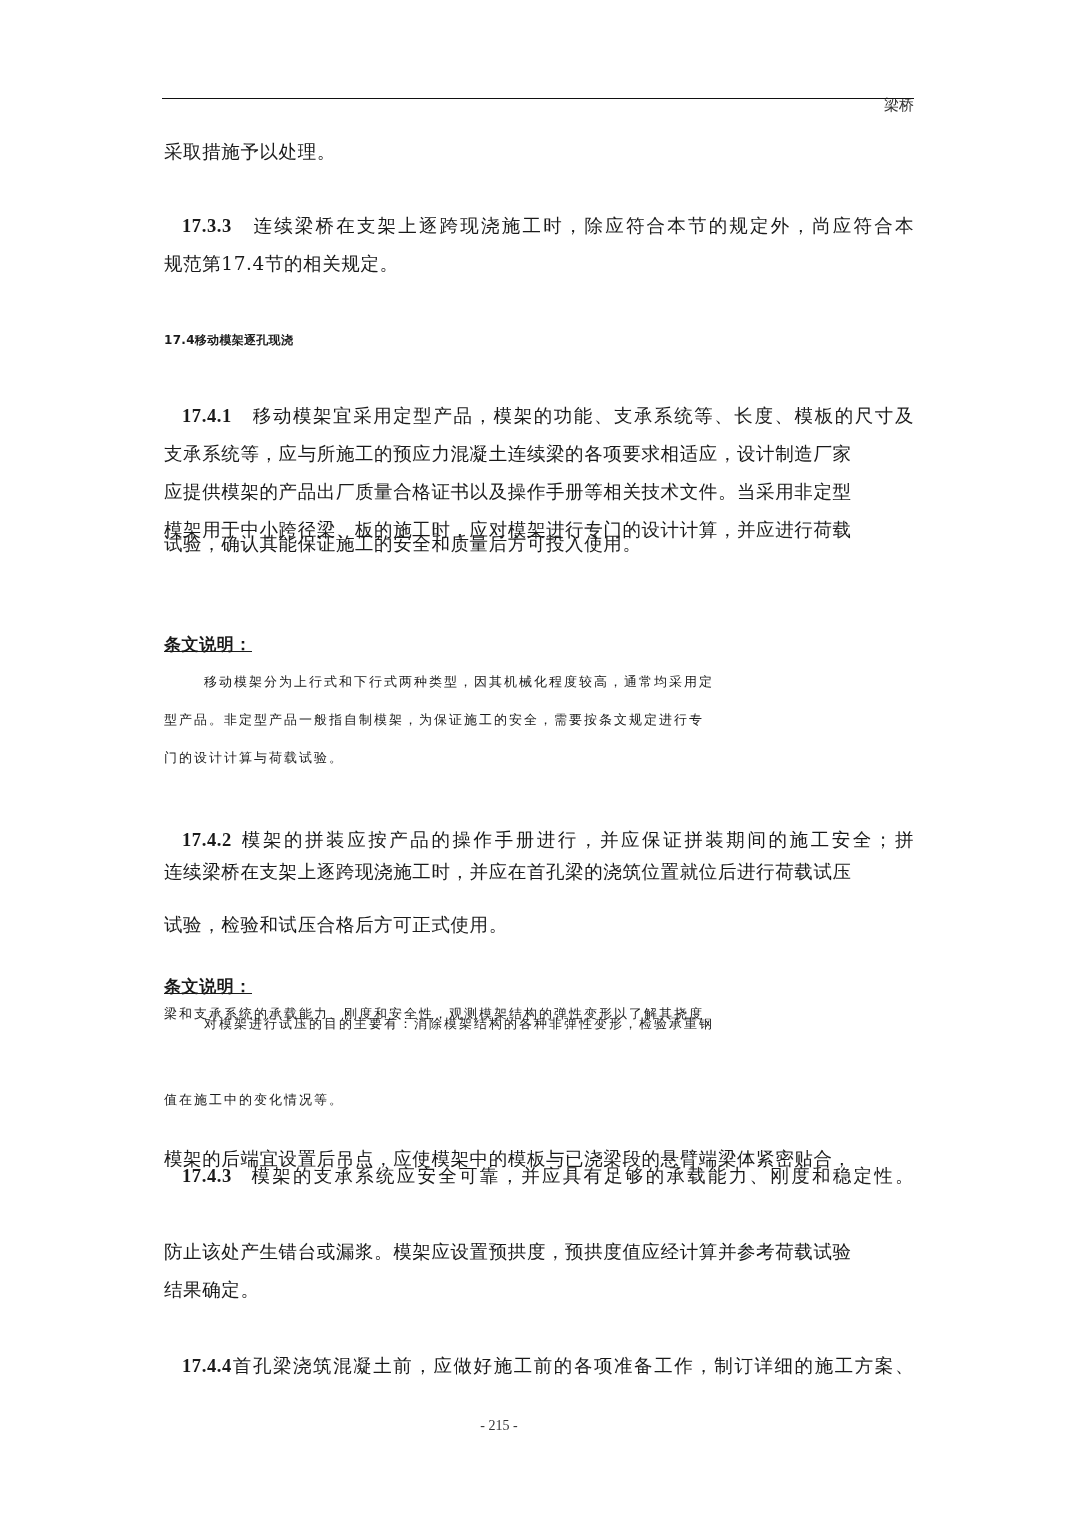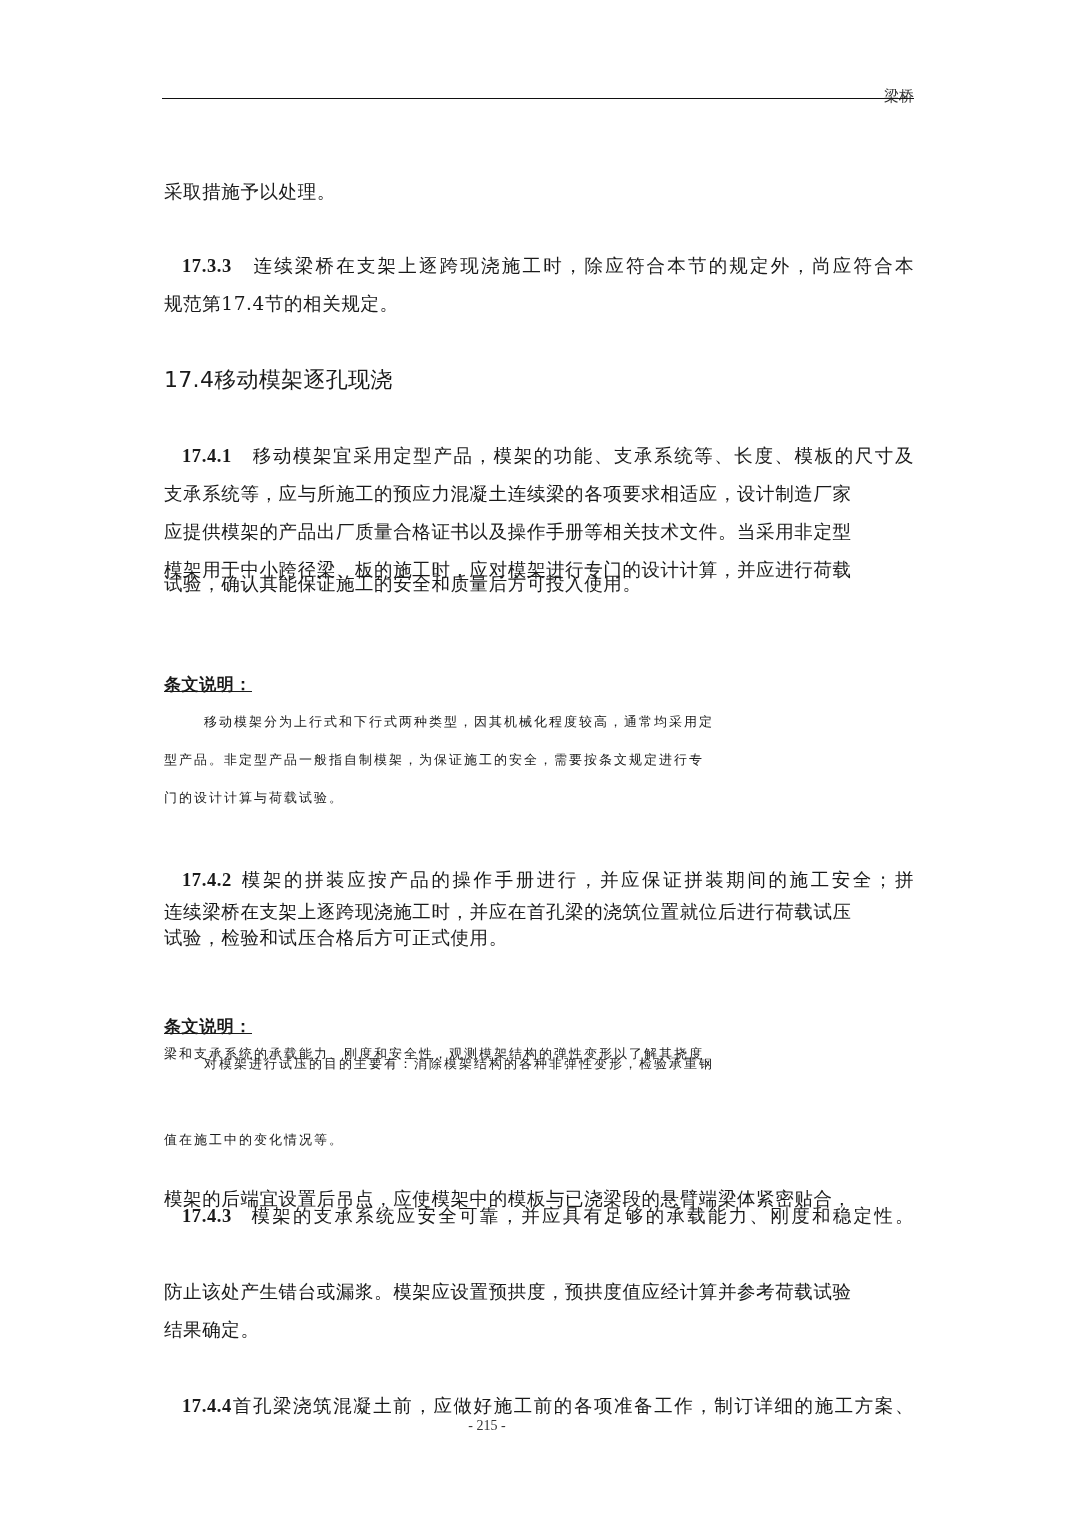--- a/index.html
+++ b/index.html
@@ -1,27 +1,27 @@
 <!DOCTYPE html>
 <html><head>
 <meta charset="utf-8">
 <style>
   html, body { margin:0; padding:0; background:#ffffff; }
   body { width:1074px; height:1520px; position:relative; overflow:hidden;
          font-family:"DejaVu Serif", "Liberation Serif", serif; color:#1a1a1a; }
-  .header-title { position:absolute; right:160px; top:87px; font-size:15px; color:#333;margin-left:8px; }
+  .header-title { position:absolute; right:160px; top:96px; font-size:15px; color:#333;margin-left:8px; }
   .header-rule { position:absolute; left:162px; right:160px; top:98px; height:0; border-top:1.5px solid #111; }
   .page { position:absolute; left:164px; width:750px; }
-  .line { position:absolute; left:0; white-space:nowrap; font-size:18.5px; letter-spacing:0.6px; line-height:24px;margin-top:40px; }
+  .line { position:absolute; left:0; white-space:nowrap; font-size:18.5px; letter-spacing:0.6px; line-height:24px; }
   .just { text-align:justify; text-align-last:justify; width:750px; white-space:normal; }
   .num { font-family:"Liberation Serif", serif; font-weight:bold; }
-  .sec-title { font-family:"DejaVu Sans", sans-serif; font-weight:normal; font-size:22px; letter-spacing:0.3px; }
+  .sec-title { font-family:"DejaVu Sans", sans-serif; font-weight:bold; font-size:12px; letter-spacing:0.3px; }
   .note-label { font-weight:bold; font-size:17px;text-decoration:underline; }
   .note { font-size:13px; letter-spacing:2px; }
-  .footer { position:absolute; top:1418px; left:4px; width:966px; text-align:center;
+  .footer { position:absolute; top:1418px; left:16px; width:966px; text-align:center;
             font-family:"Liberation Serif", serif; font-size:14px; color:#333; }
 </style>
 </head>
 <body>
 
 <div class="header-title">梁桥</div>
 <div class="header-rule"></div>
 
 <div class="page">
   <div class="line" style="top:140px">采取措施予以处理。</div>
@@ -43,21 +43,21 @@
 
   <div class="line note-label" style="top:632px">条文说明：</div>
   <div class="line note" style="top:670px;left:40px">移动模架分为上行式和下行式两种类型，因其机械化程度较高，通常均采用定</div>
   <div class="line note" style="top:708px">型产品。非定型产品一般指自制模架，为保证施工的安全，需要按条文规定进行专</div>
   <div class="line note" style="top:746px">门的设计计算与荷载试验。</div>
 
   <div class="line just" style="top:828px">
     <span style="display:inline-block;width:18px"></span><span class="num">17.4.2</span><span style="display:inline-block;width:8px"></span><span>模架的拼装应按产品的操作手册进行，并应保证拼装期间的施工安全；拼</span>
   </div>
   <div class="line" style="top:860px">连续梁桥在支架上逐跨现浇施工时，并应在首孔梁的浇筑位置就位后进行荷载试压</div>
-  <div class="line" style="top:886px">试验，检验和试压合格后方可正式使用。</div>
+  <div class="line" style="top:913px">试验，检验和试压合格后方可正式使用。</div>
 
   <div class="line note-label" style="top:974px">条文说明：</div>
   <div class="line note" style="top:1012px;left:40px">对模架进行试压的目的主要有：消除模架结构的各种非弹性变形，检验承重钢</div>
   <div class="line note" style="top:1002px">梁和支承系统的承载能力、刚度和安全性，观测模架结构的弹性变形以了解其挠度</div>
   <div class="line note" style="top:1088px">值在施工中的变化情况等。</div>
 
   <div class="line just" style="top:1164px">
     <span style="display:inline-block;width:18px"></span><span class="num">17.4.3</span><span style="display:inline-block;width:18px"></span><span>模架的支承系统应安全可靠，并应具有足够的承载能力、刚度和稳定性。</span>
   </div>
   <div class="line" style="top:1147px">模架的后端宜设置后吊点，应使模架中的模板与已浇梁段的悬臂端梁体紧密贴合，</div>

